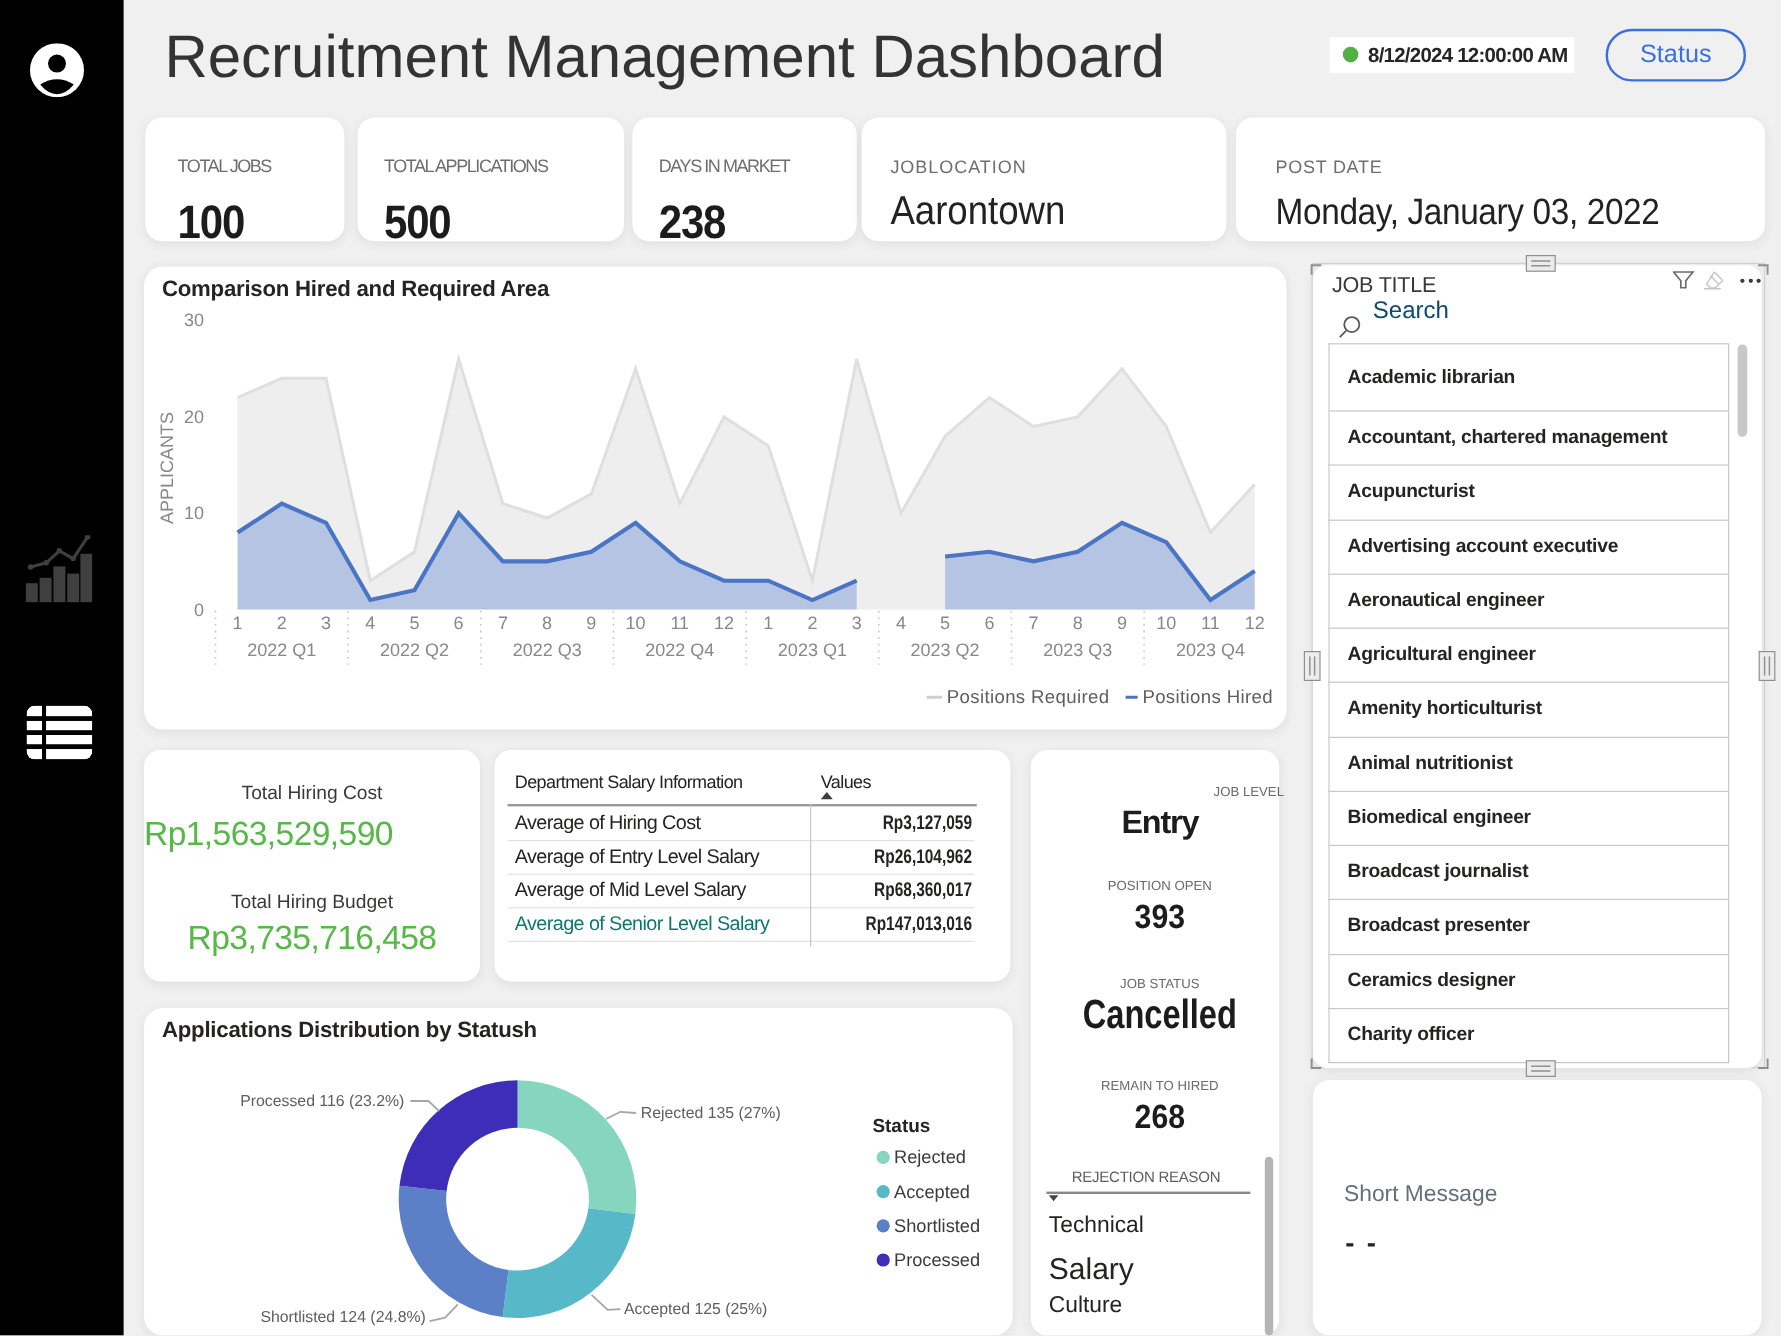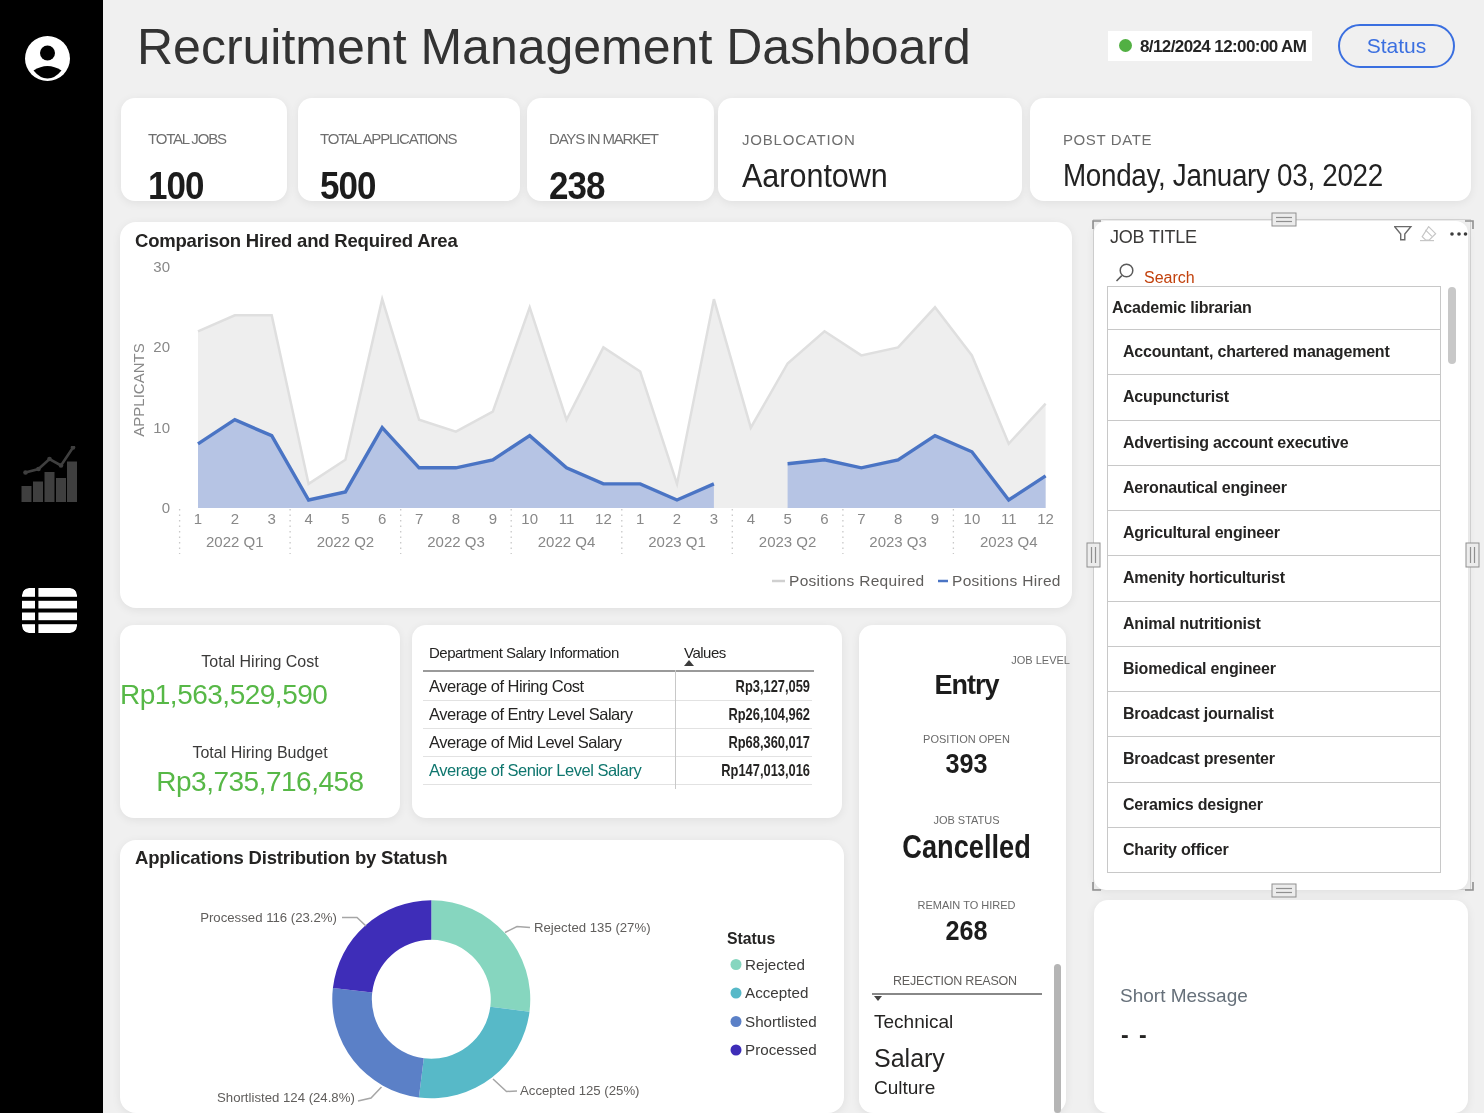--- a/index.html
+++ b/index.html
@@ -237,24 +237,24 @@
     <circle cx="58" cy="8" r="1.8"></circle>
       <circle cx="65" cy="8" r="1.8"></circle>
       <circle cx="71.5" cy="8" r="1.8"></circle>
   </g>
 </svg>
 
 <svg class="abs" style="left:1114px;top:262px;" width="22" height="22" viewBox="0 0 22 22">
   <circle cx="12.5" cy="8.5" r="6.3" fill="none" stroke="#5a5a5a" stroke-width="1.5"></circle>
   <line x1="7.8" y1="13.6" x2="2.5" y2="19" stroke="#5a5a5a" stroke-width="1.5"></line>
 </svg>
-<div class="abs" style="left:1144px;top:269px;font-size:16px;color:#c2410c;">Search</div>
+<div class="abs" style="left:1144px;top:248px;font-size:20px;color:#0c4a6e;">Search</div>
 
 <div class="abs" style="left:1107px;top:286px;width:334px;">
-<div style="height:44px;border:1px solid #c8c8c8;border-top:none;border-top:1px solid #c8c8c8;display:flex;align-items:center;padding-left:4px;font-size:16px;font-weight:700;color:#252423;letter-spacing:-0.2px;">Academic librarian</div>
+<div style="height:57px;border:1px solid #c8c8c8;border-top:none;border-top:1px solid #c8c8c8;display:flex;align-items:center;padding-left:15px;font-size:16px;font-weight:700;color:#252423;letter-spacing:-0.2px;">Academic librarian</div>
 <div style="height:45.25px;border:1px solid #c8c8c8;border-top:none;display:flex;align-items:center;padding-left:15px;font-size:16px;font-weight:700;color:#252423;letter-spacing:-0.2px;">Accountant, chartered management</div>
 <div style="height:45.25px;border:1px solid #c8c8c8;border-top:none;display:flex;align-items:center;padding-left:15px;font-size:16px;font-weight:700;color:#252423;letter-spacing:-0.2px;">Acupuncturist</div>
 <div style="height:45.25px;border:1px solid #c8c8c8;border-top:none;display:flex;align-items:center;padding-left:15px;font-size:16px;font-weight:700;color:#252423;letter-spacing:-0.2px;">Advertising account executive</div>
 <div style="height:45.25px;border:1px solid #c8c8c8;border-top:none;display:flex;align-items:center;padding-left:15px;font-size:16px;font-weight:700;color:#252423;letter-spacing:-0.2px;">Aeronautical engineer</div>
 <div style="height:45.25px;border:1px solid #c8c8c8;border-top:none;display:flex;align-items:center;padding-left:15px;font-size:16px;font-weight:700;color:#252423;letter-spacing:-0.2px;">Agricultural engineer</div>
 <div style="height:45.25px;border:1px solid #c8c8c8;border-top:none;display:flex;align-items:center;padding-left:15px;font-size:16px;font-weight:700;color:#252423;letter-spacing:-0.2px;">Amenity horticulturist</div>
 <div style="height:45.25px;border:1px solid #c8c8c8;border-top:none;display:flex;align-items:center;padding-left:15px;font-size:16px;font-weight:700;color:#252423;letter-spacing:-0.2px;">Animal nutritionist</div>
 <div style="height:45.25px;border:1px solid #c8c8c8;border-top:none;display:flex;align-items:center;padding-left:15px;font-size:16px;font-weight:700;color:#252423;letter-spacing:-0.2px;">Biomedical engineer</div>
 <div style="height:45.25px;border:1px solid #c8c8c8;border-top:none;display:flex;align-items:center;padding-left:15px;font-size:16px;font-weight:700;color:#252423;letter-spacing:-0.2px;">Broadcast journalist</div>
 <div style="height:45.25px;border:1px solid #c8c8c8;border-top:none;display:flex;align-items:center;padding-left:15px;font-size:16px;font-weight:700;color:#252423;letter-spacing:-0.2px;">Broadcast presenter</div>

